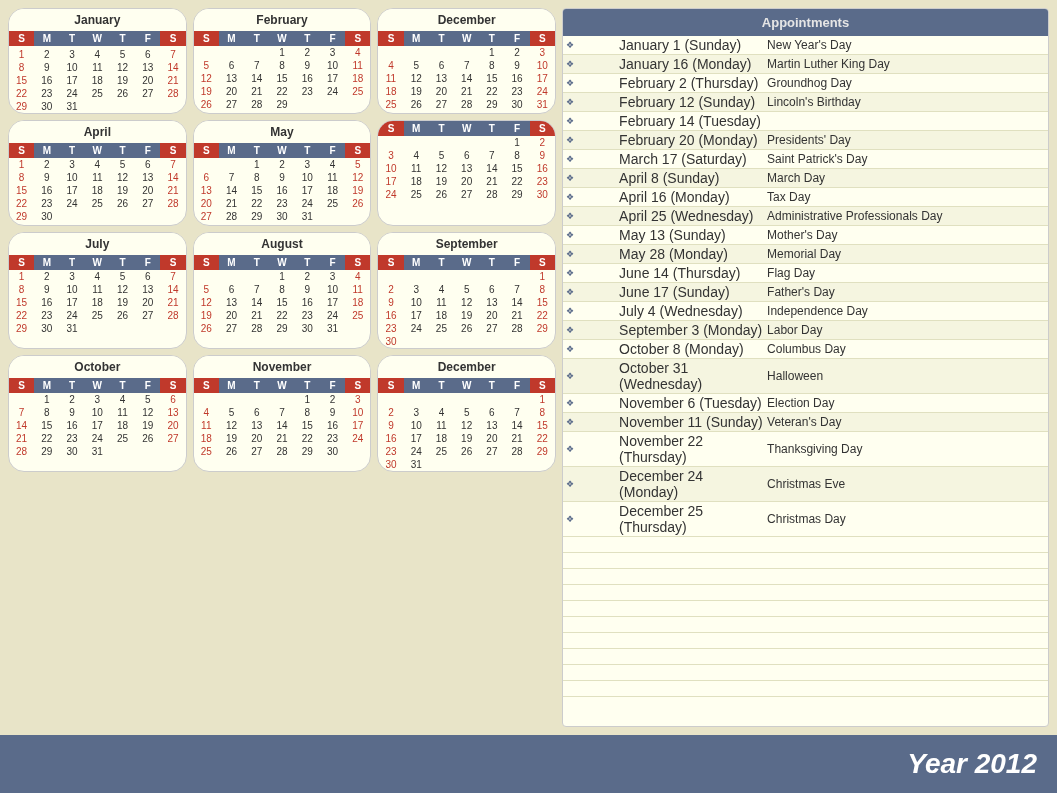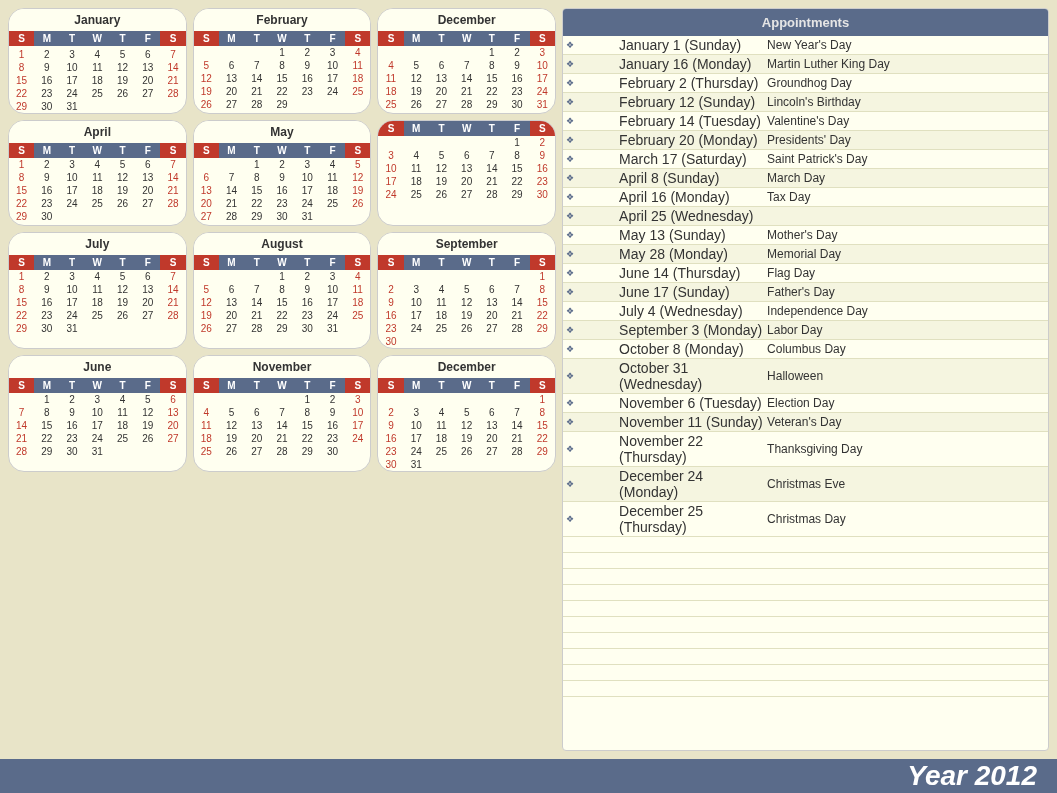--- a/index.html
+++ b/index.html
@@ -117,21 +117,21 @@
       color: #333;
       flex: 1;
       padding: 1px 2px;
     }
     .appt-empty {
       min-height: 16px;
       border-bottom: 1px solid #e0e0c0;
     }
     .bottom-bar {
       background: #5a6b8a;
-      height: 34px;
+      height: 58px;
       display: flex;
       align-items: center;
       justify-content: flex-end;
       padding-right: 20px;
     }
     .year-label {
       color: #fff;
       font-size: 28px;
       font-weight: bold;
       font-style: italic;
@@ -791,21 +791,21 @@
                   <td></td>
                   <td></td>
                   <td class="sat"></td>
                 </tr>
               </tbody>
             </table>
           </div>
         </div>
         <div class="cal-row">
           <div class="calendar">
-            <div class="cal-header">June</div>
+            <div class="cal-header">October</div>
             <table class="cal-grid">
               <thead>
                 <tr>
                   <th class="sun">S</th>
                   <th class="weekday">M</th>
                   <th class="weekday">T</th>
                   <th class="weekday">W</th>
                   <th class="weekday">T</th>
                   <th class="weekday">F</th>
                   <th class="sat">S</th>
@@ -1034,21 +1034,20 @@
             <span class="appt-name">Groundhog Day</span>
           </div>
           <div class="appt-row">
             <span class="appt-bullet">❖</span>
             <span class="appt-date">February 12 (Sunday)</span>
             <span class="appt-name">Lincoln's Birthday</span>
           </div>
           <div class="appt-row">
             <span class="appt-bullet">❖</span>
             <span class="appt-date">February 14 (Tuesday)</span>
-            <span class="appt-name">Valentine's Day</span>
           </div>
           <div class="appt-row">
             <span class="appt-bullet">❖</span>
             <span class="appt-date">February 20 (Monday)</span>
             <span class="appt-name">Presidents' Day</span>
           </div>
           <div class="appt-row">
             <span class="appt-bullet">❖</span>
             <span class="appt-date">March 17 (Saturday)</span>
             <span class="appt-name">Saint Patrick's Day</span>
@@ -1059,20 +1058,21 @@
             <span class="appt-name">March Day</span>
           </div>
           <div class="appt-row">
             <span class="appt-bullet">❖</span>
             <span class="appt-date">April 16 (Monday)</span>
             <span class="appt-name">Tax Day</span>
           </div>
           <div class="appt-row">
             <span class="appt-bullet">❖</span>
             <span class="appt-date">April 25 (Wednesday)</span>
+            <span class="appt-name">Administrative Professionals Day</span>
           </div>
           <div class="appt-row">
             <span class="appt-bullet">❖</span>
             <span class="appt-date">May 13 (Sunday)</span>
             <span class="appt-name">Mother's Day</span>
           </div>
           <div class="appt-row">
             <span class="appt-bullet">❖</span>
             <span class="appt-date">May 28 (Monday)</span>
             <span class="appt-name">Memorial Day</span>

